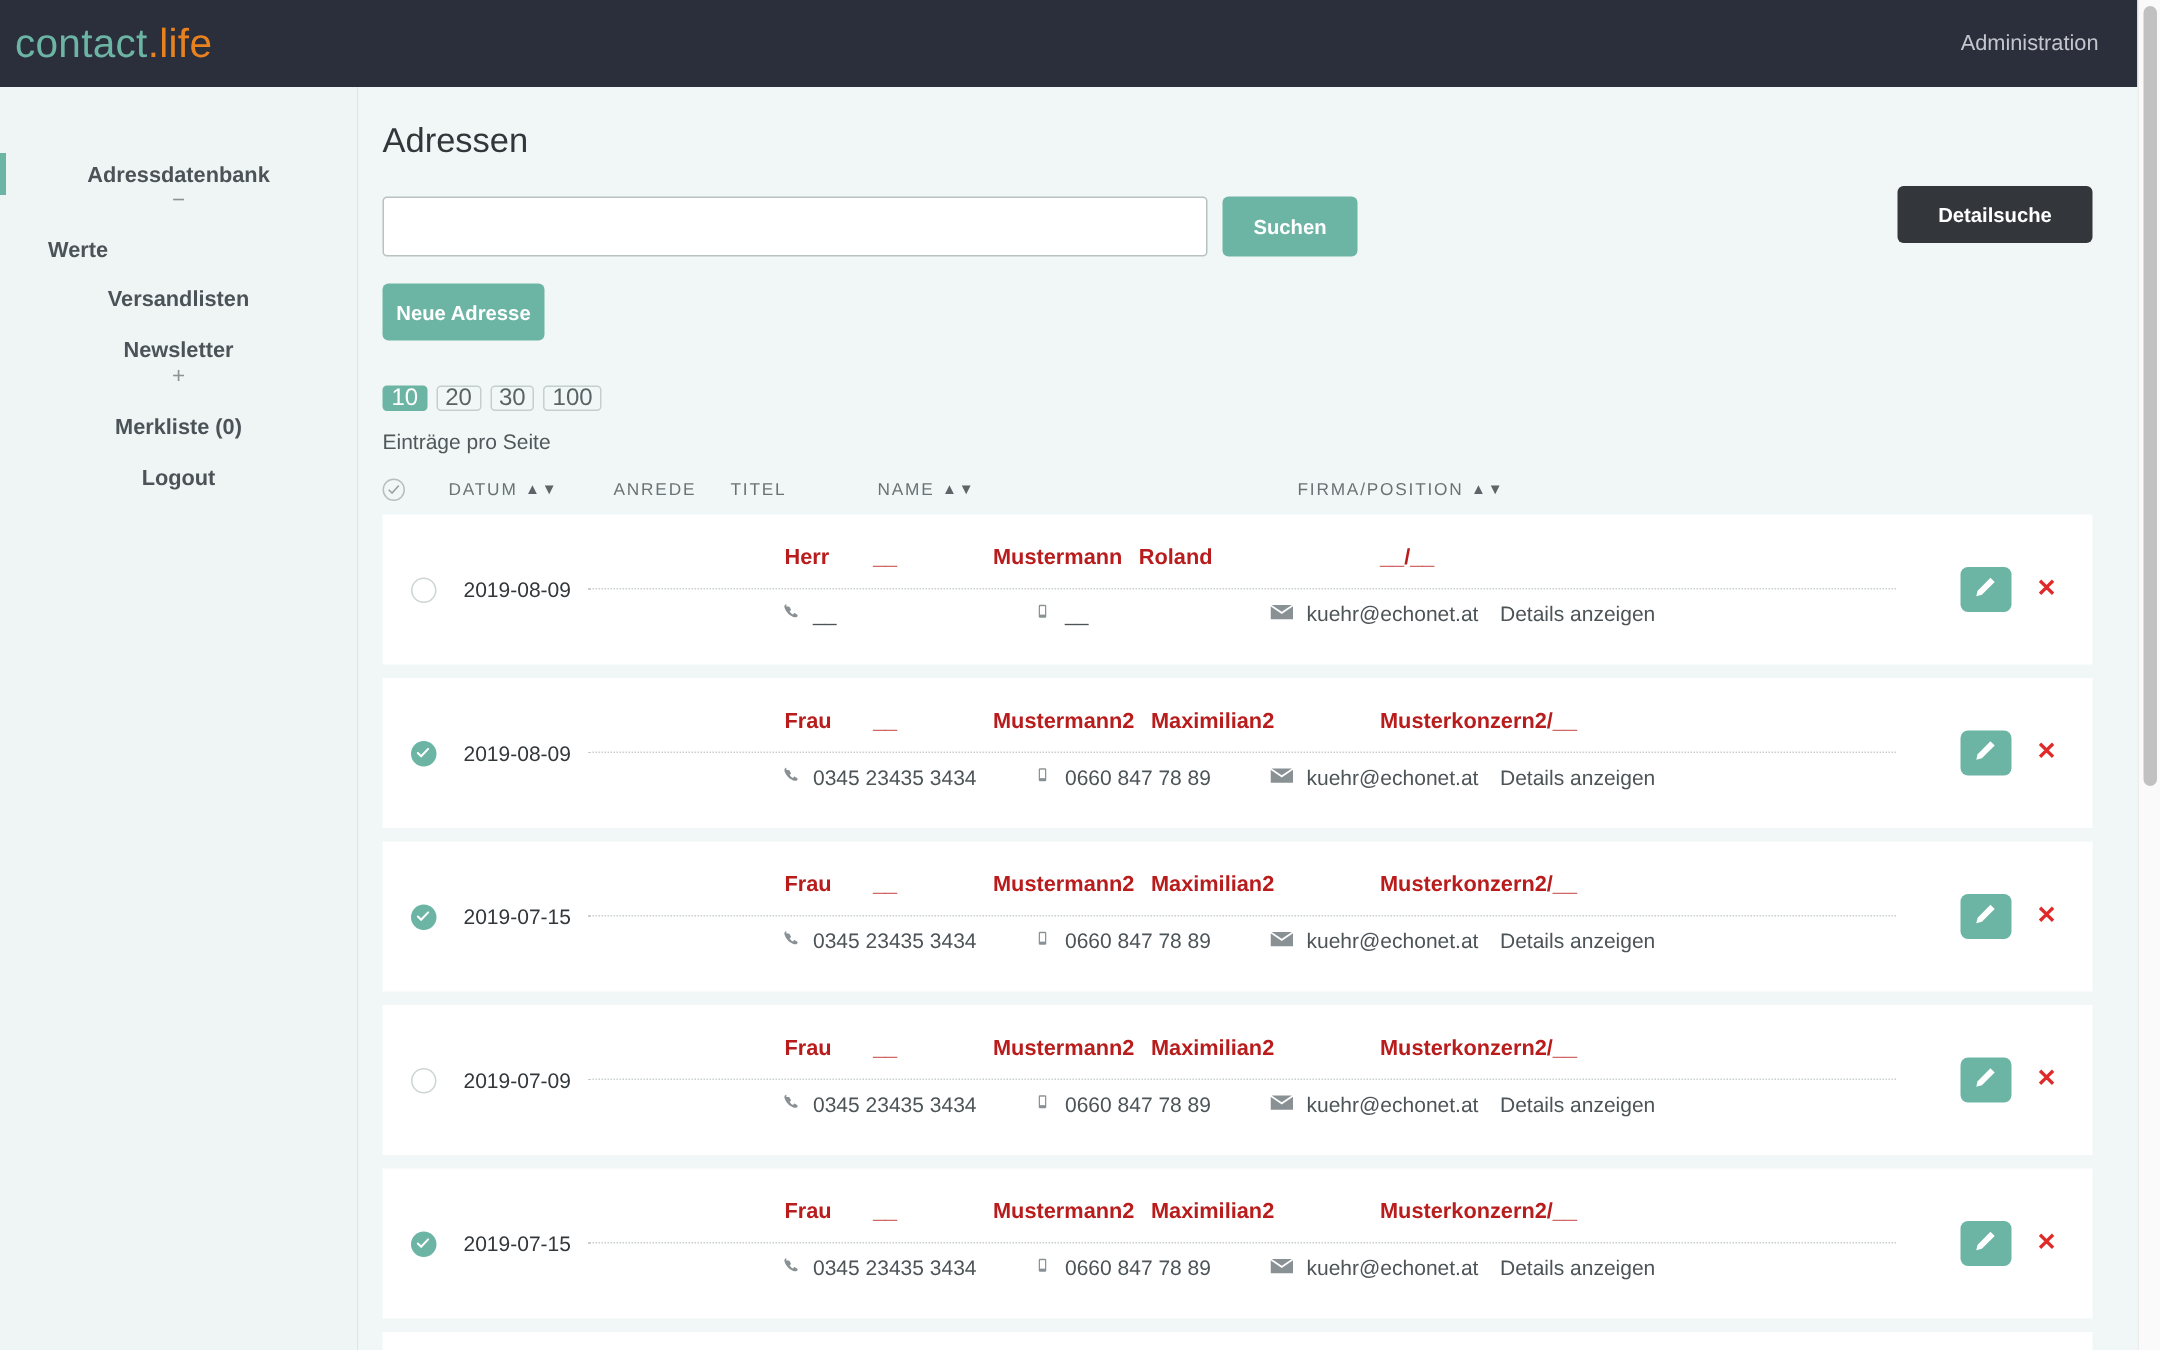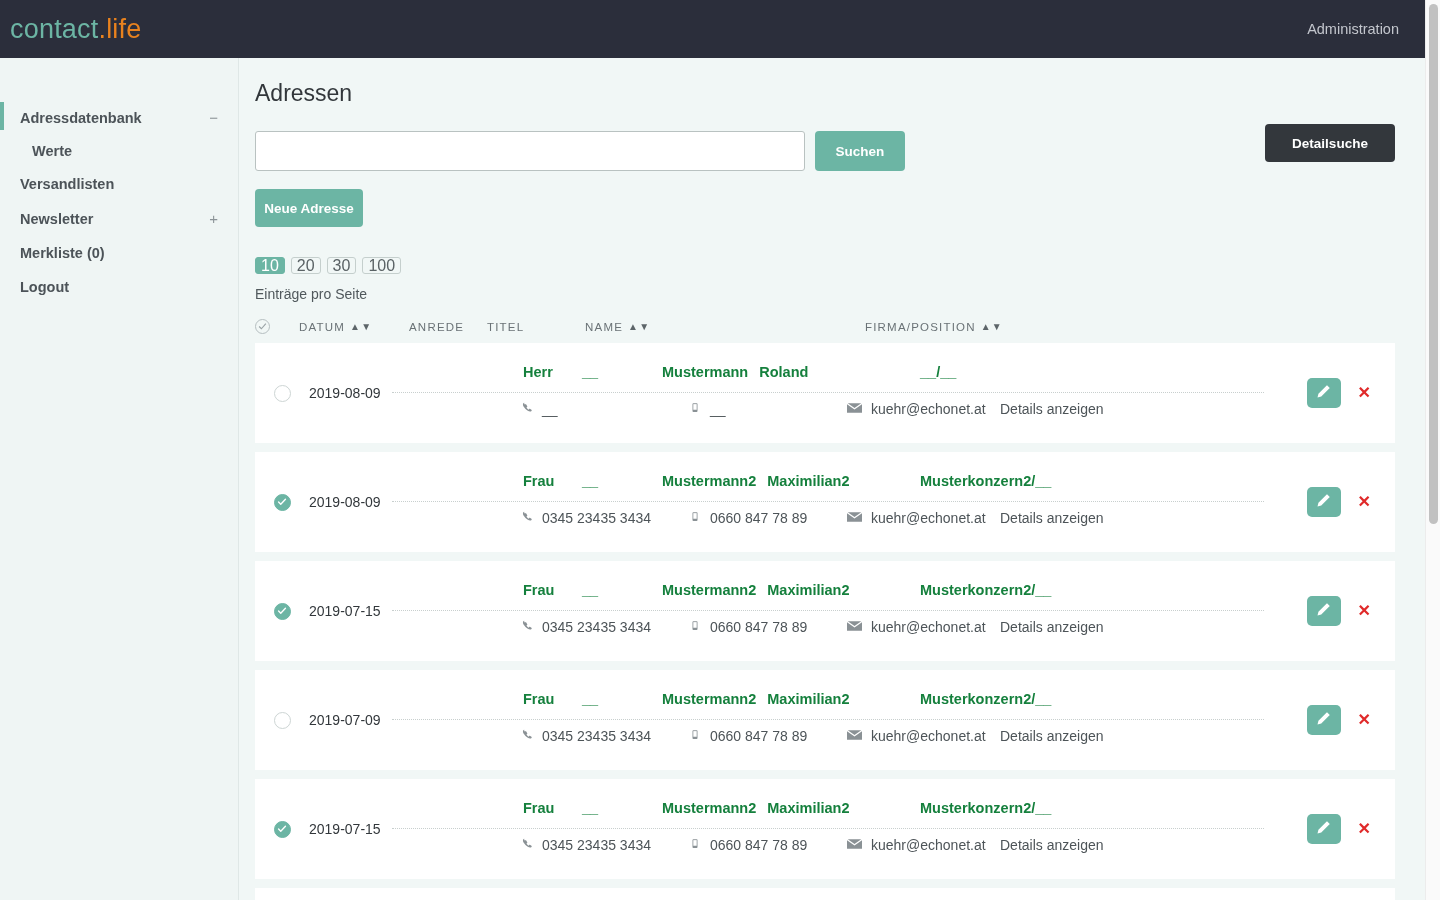--- a/index.html
+++ b/index.html
@@ -29,21 +29,21 @@
   .sidebar {
     position: absolute; top: 58px; left: 0; width: 239px; height: 842px;
     background: #eff5f4;
     border-right: 1px solid #dfe7e6;
     padding-top: 42px;
   }
   .nav-item {
     position: relative;
     display: flex; align-items: center; justify-content: space-between;
     padding: 9px 20px 9px 20px;
-    font-size: 14.5px; font-weight: bold; color: #4c5358;
+    font-size: 14.5px; font-weight: bold; color: #4c5358; flex-direction: column;
   }
   .nav-item.active::before {
     content: ""; position: absolute; left: 0; top: 2px;
     width: 4px; height: 28px; background: #6cb5a4;
   }
   .nav-sub {
     padding: 8px 20px 8px 32px;
     font-size: 14.5px; font-weight: bold; color: #4c5358;
   }
   .nav-toggle { color: #8b9397; font-size: 15px; font-weight: normal; }
@@ -123,21 +123,21 @@
   }
   .chk.on { background: #6cb5a4; border-color: #6cb5a4; }
   .chk svg { width: 10px; height: 10px; }
   .row-date {
     width: 83px; font-size: 14px; color: #32373b; flex: 0 0 auto;
   }
   .row-body { position: relative; flex: 1 1 auto; height: 100px; }
   .line-top {
     position: absolute; top: 18px; left: 0; right: 0; height: 22px;
     display: flex; align-items: center;
-    font-size: 14.5px; font-weight: bold; color: #15803d;
+    font-size: 14.5px; font-weight: bold; color: #b91c1c;
   }
   .line-bot {
     position: absolute; top: 55px; left: 0; right: 0; height: 22px;
     display: flex; align-items: center;
     font-size: 14px; color: #4d5458;
   }
   .divider {
     position: absolute; top: 49px; left: 0; width: 872px;
     border-top: 1px dotted #c8cfce;
   }

